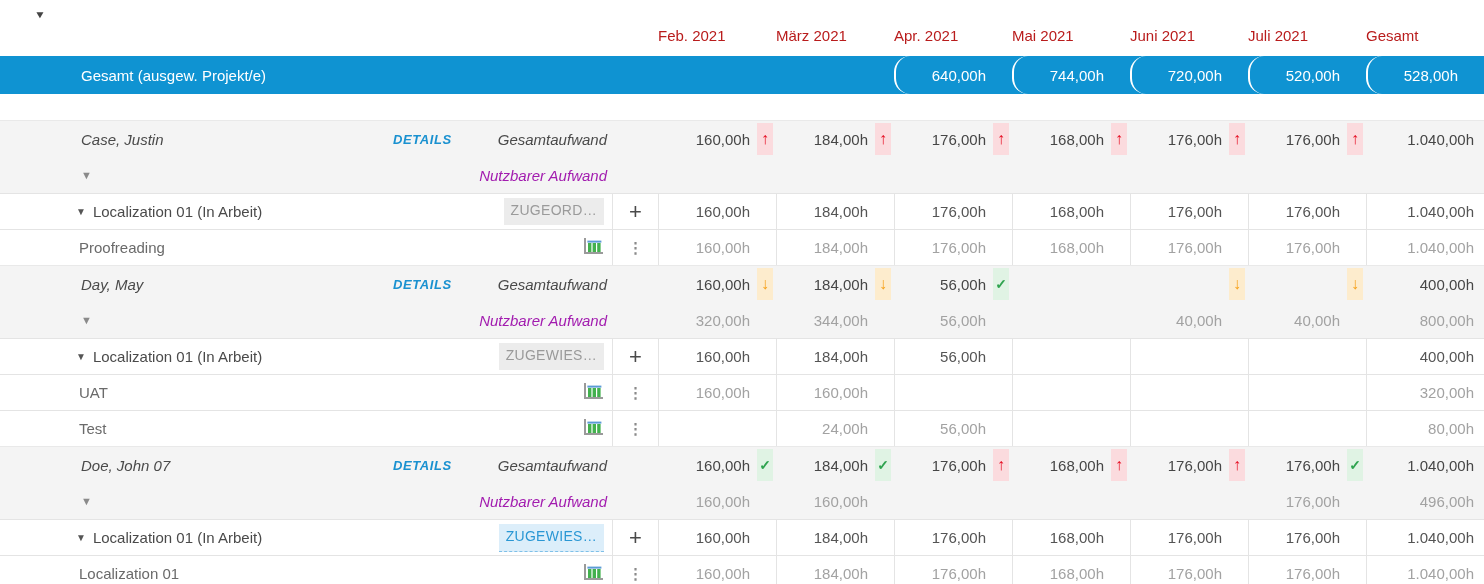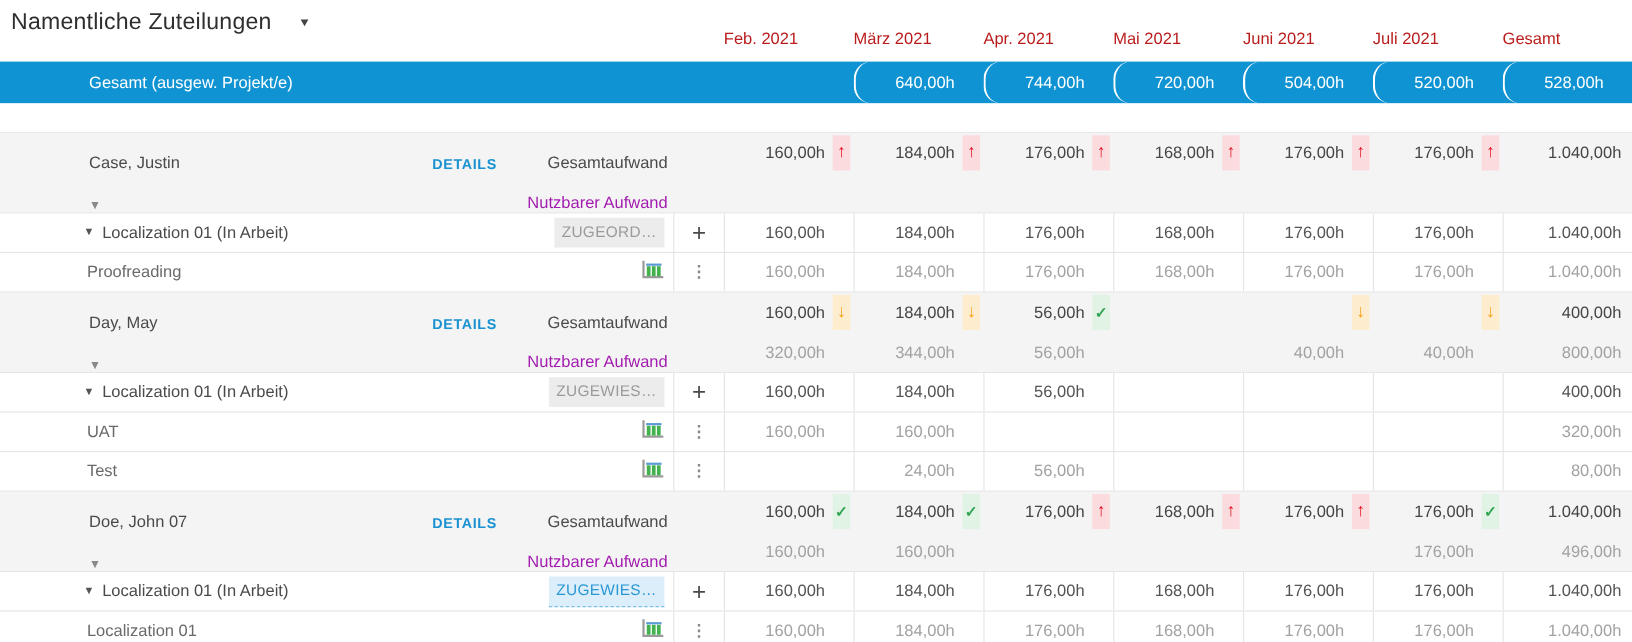--- a/index.html
+++ b/index.html
@@ -26,21 +26,21 @@
   .total .c-label { display:flex; align-items:center; padding-left:38px; font-size:15px; }
   .total .c-m { border-left:2px solid #fff; height:100%; display:flex; align-items:center;
                 justify-content:flex-end; font-size:15px; padding-right:26px;border-radius:16px; }
   .total .c-m.gesamt { padding-right:20px; }
 
   .gapband { height:26px; background:#fff; }
 
   
   .pblock { background:#f4f4f4; border-top:1px solid #e9e9e9; }
   .pline { height:36px; align-items:center; }
-  .pline .c-label { display:flex; align-items:flex-end; height:100%; padding-left:38px; padding-right:5px; }
+  .pline .c-label { display:flex; align-items:center; height:100%; padding-left:38px; padding-right:5px;font-style:italic; }
   .pname { font-size:15px; color:#4a4a4a; }
   .spacer { flex:1 1 auto; }
   .details-link { font-size:13px; font-weight:bold; letter-spacing:.6px; color:#1a91d0; cursor:pointer; }
   .rlabel { font-size:15px; color:#4a4a4a; margin-left:46px; }
   .rlabel.light { color:#a21caf; margin-left:0; }
   .p-caret { font-size:11px; color:#8a8a8a; cursor:pointer; }
   .pline .c-m { height:100%; display:flex; align-items:center; justify-content:flex-end;
                 padding-right:26px; font-size:15px; }
   .pline .c-m.gesamt { padding-right:10px; }
   .v-dark { color:#464646; } .v-mid { color:#545454; } .v-light { color:#a2a2a2; }
@@ -72,21 +72,20 @@
   .kebab-btn { font-size:15px; font-weight:bold; color:#8a8a8a; cursor:pointer; letter-spacing:0; line-height:.9; }
   .chart-ic { width:21px; height:18px; display:inline-block; cursor:pointer; }
 </style>
 </head>
 <body>
 
 <div class="app">
 
   <div class="topbar row">
     <div class="title-wrap">
-      <span class="title">Namentliche Zuteilungen</span>
       <span class="dd-caret">▼</span>
     </div>
     <div class="hdrcells" id="colHeaders">
         <div class="hdr">Feb. 2021</div>
         <div class="hdr">März 2021</div>
         <div class="hdr">Apr. 2021</div>
         <div class="hdr">Mai 2021</div>
         <div class="hdr">Juni 2021</div>
         <div class="hdr">Juli 2021</div>
         <div class="hdr">Gesamt</div>
@@ -102,23 +101,20 @@
   <div class="c-m">
         <span>640,00h</span>
       </div>
       <div class="c-m">
         <span>744,00h</span>
       </div>
       <div class="c-m">
         <span>720,00h</span>
       </div>
       <div class="c-m">
-        <span>504,00h</span>
-      </div>
-      <div class="c-m">
         <span>520,00h</span>
       </div>
       <div class="c-m">
         <span>528,00h</span>
       </div>
     </div>
 
   <div class="gapband"></div>
 
   <div id="rows">

